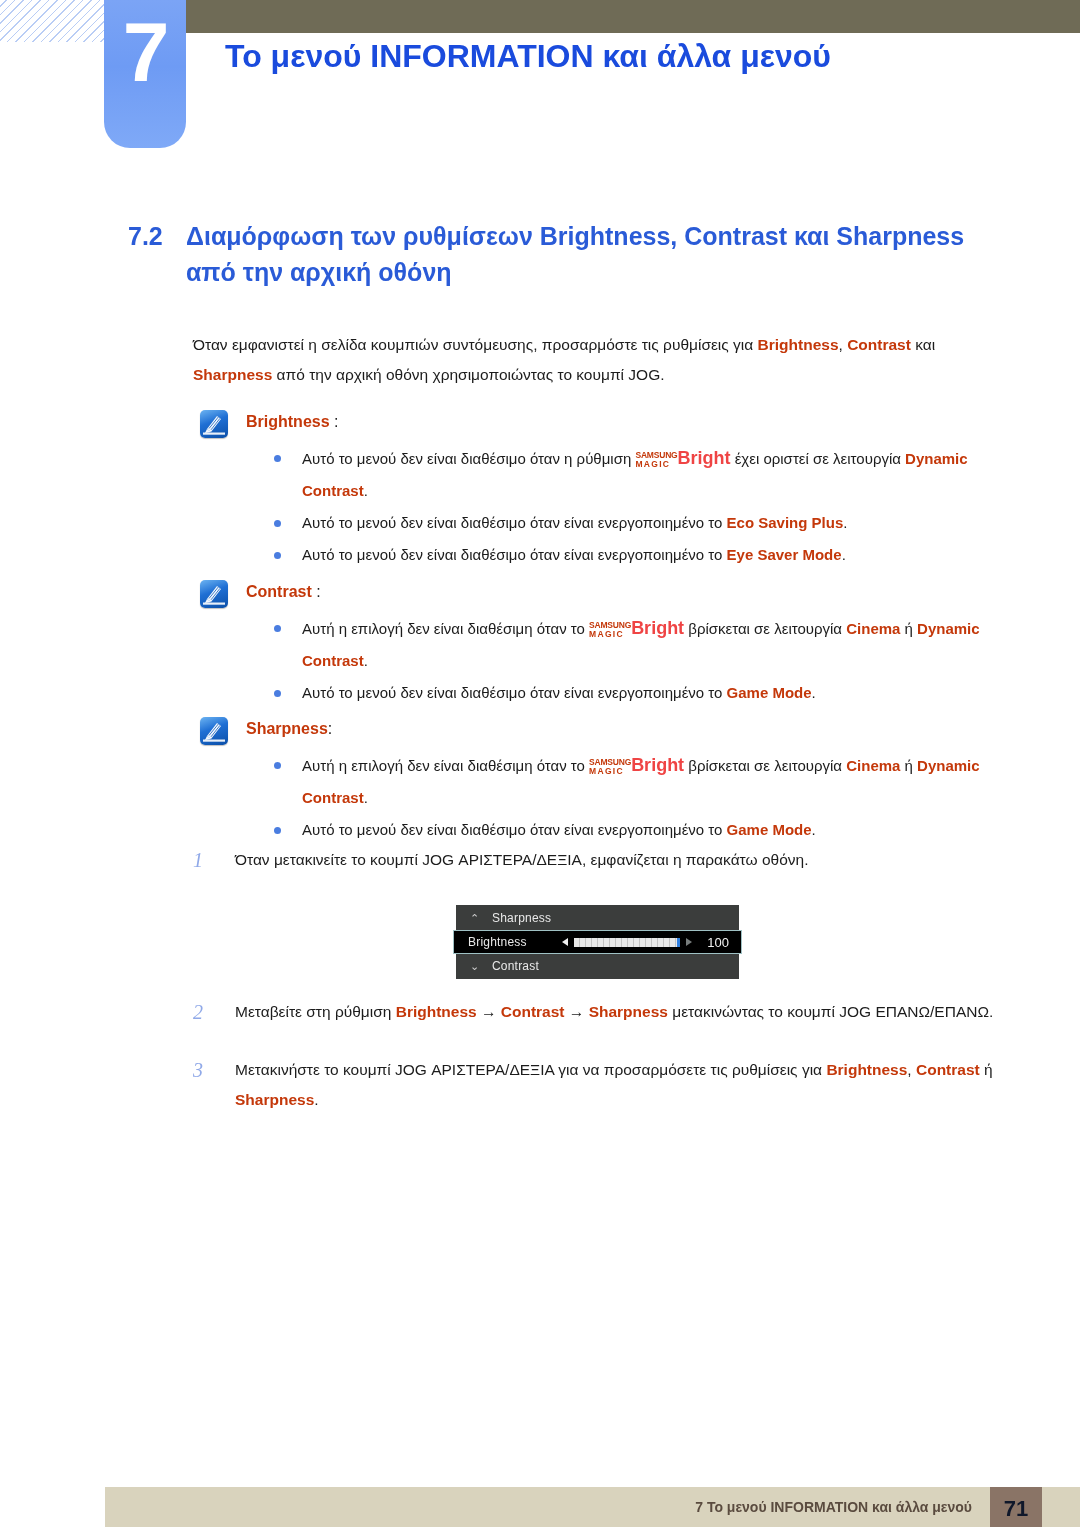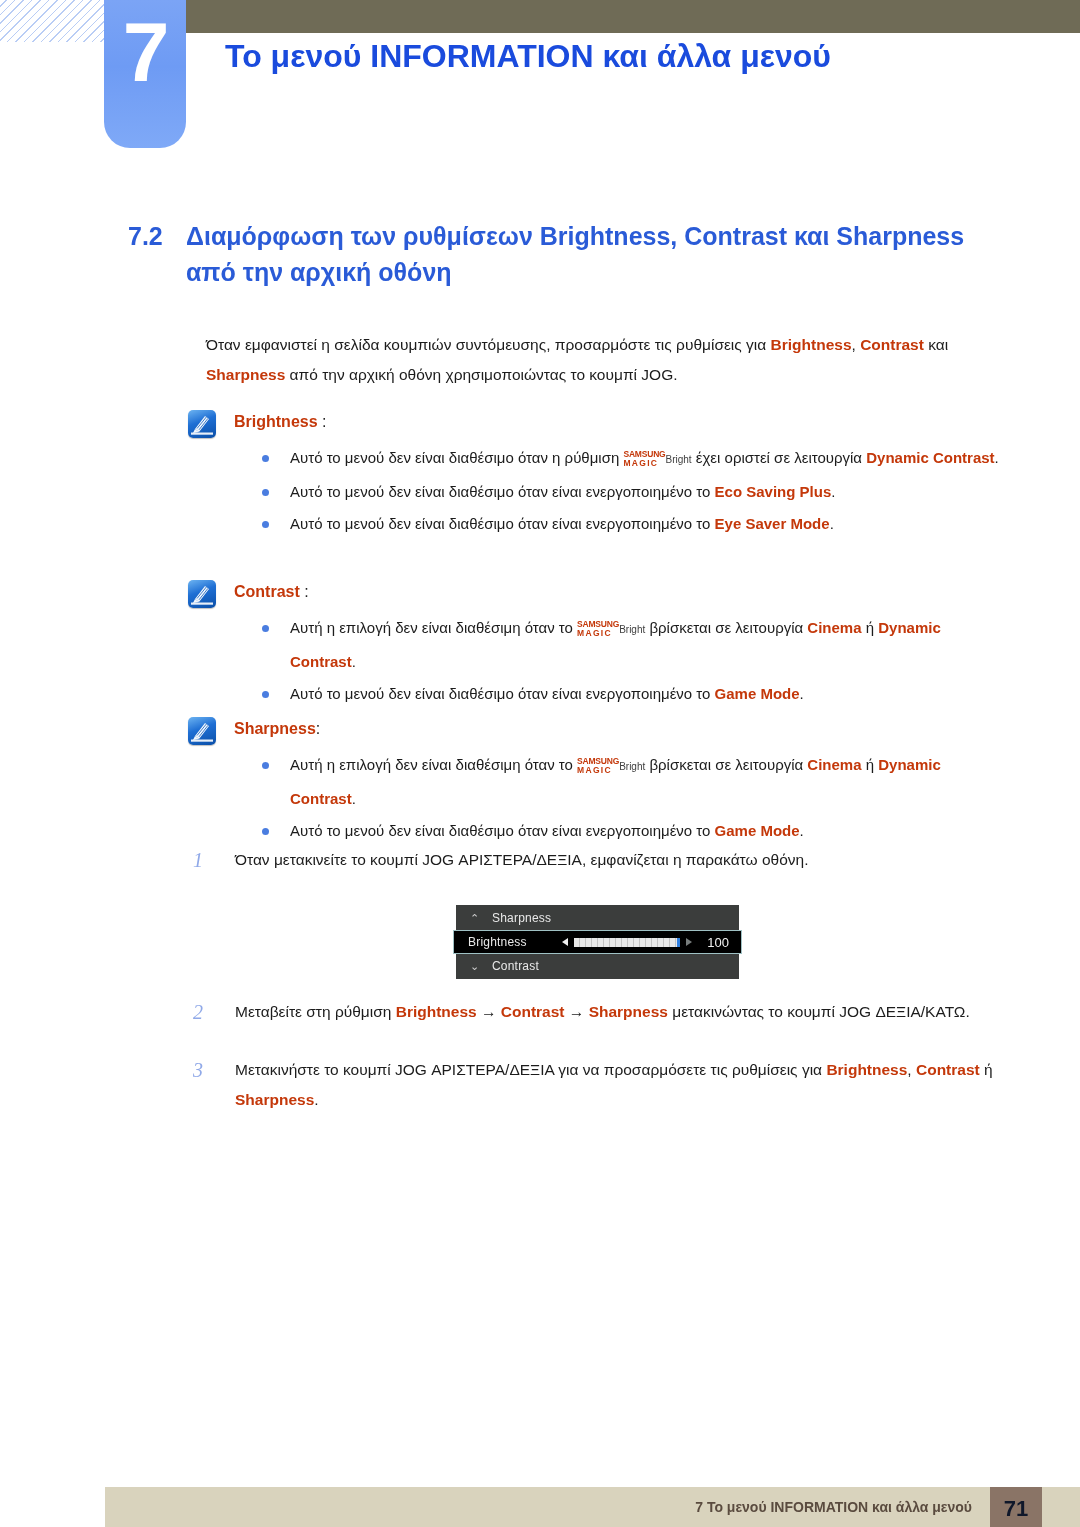--- a/index.html
+++ b/index.html
@@ -95,29 +95,29 @@
   }
   .section-text {
     margin-left: 88px;
     display: block;
   }
 
   
   .intro {
     position: absolute;
     top: 330px;
-    left: 206px;
+    left: 193px;
     width: 800px;
     font-size: 15.5px;
     color: #1c1c1c;
     line-height: 30px;
   }
   .hl { color: #c4380a; font-weight: bold; }
 
-  .note-block { position: absolute; left: 188px; width: 820px; }
+  .note-block { position: absolute; left: 200px; width: 820px; }
   .note-icon {
     position: absolute;
     left: 0;
     top: 2px;
     width: 28px;
     height: 28px;
     border-radius: 5px;
     background: linear-gradient(160deg, #6db4f2 0%, #1f6fd4 42%, #0b4fa8 100%);
     box-shadow: 0 1px 1px rgba(0,0,0,.25);
     overflow: hidden;
@@ -157,21 +157,21 @@
     vertical-align: -3px;
     font-size: 8.5px;
     line-height: 9px;
     font-weight: bold;
     color: #c4380a;
     text-align: left;
     letter-spacing: -0.2px;
   }
   .mb .stack span { display: block; }
   .mb .stack .s2 { letter-spacing: 1.3px; }
-  .mb .bright { font-weight: normal; color: #404040; font-size: 10px; }
+  .mb .bright { font-weight: bold; color: #ef4444; font-size: 18px; }
 
   
   .step {
     position: absolute;
     left: 193px;
     width: 820px;
     font-size: 15.5px;
     color: #1c1c1c;
     line-height: 30px;
   }
@@ -396,21 +396,21 @@
     <span class="osd-value">100</span>
   </div>
   <div class="osd-row">
     <span class="osd-caret">⌄</span>
     <span class="osd-label">Contrast</span>
   </div>
 </div>
 
 <div class="step" style="top:997px;">
   <span class="step-num">2</span>
-  <span class="step-body"><span>Μεταβείτε στη ρύθμιση </span><span class="hl">Brightness</span><span> → </span><span class="hl">Contrast</span><span> → </span><span class="hl">Sharpness</span><span> μετακινώντας το κουμπί JOG ΔΕΞΙΑ/ΚΑΤΩ.</span></span>
+  <span class="step-body"><span>Μεταβείτε στη ρύθμιση </span><span class="hl">Brightness</span><span> → </span><span class="hl">Contrast</span><span> → </span><span class="hl">Sharpness</span><span> μετακινώντας το κουμπί JOG ΕΠΑΝΩ/ΕΠΑΝΩ.</span></span>
 </div>
 
 <div class="step" style="top:1055px;">
   <span class="step-num">3</span>
   <span class="step-body"><span>Μετακινήστε το κουμπί JOG ΑΡΙΣΤΕΡΑ/ΔΕΞΙΑ για να προσαρμόσετε τις ρυθμίσεις για </span><span class="hl">Brightness</span><span>, </span><span class="hl">Contrast</span><span> ή </span><span class="hl">Sharpness</span><span>.</span></span>
 </div>
 
 <div class="footer">
   <span class="footer-text">7 Το μενού INFORMATION και άλλα μενού</span>
   <span class="footer-page">71</span>

